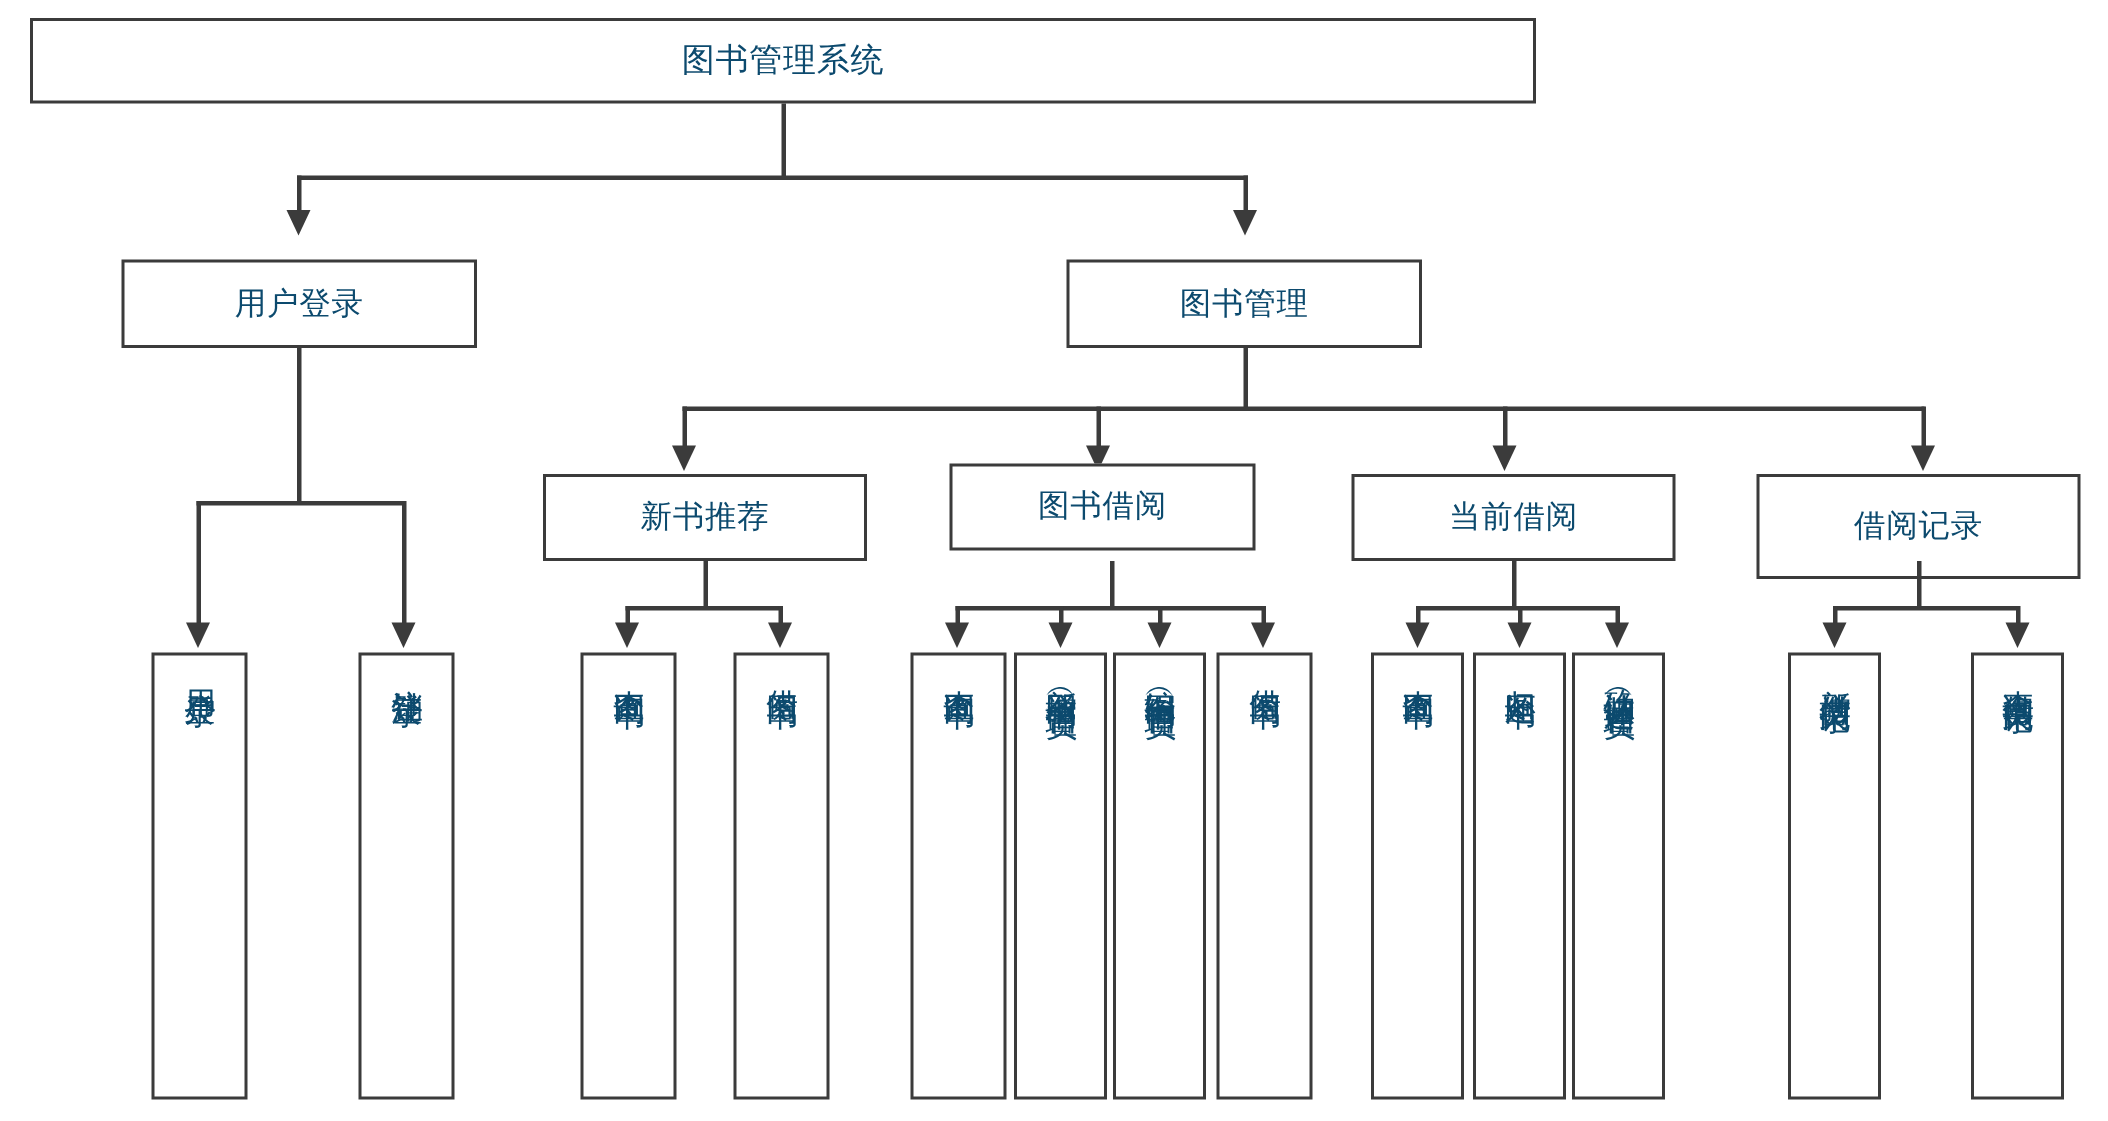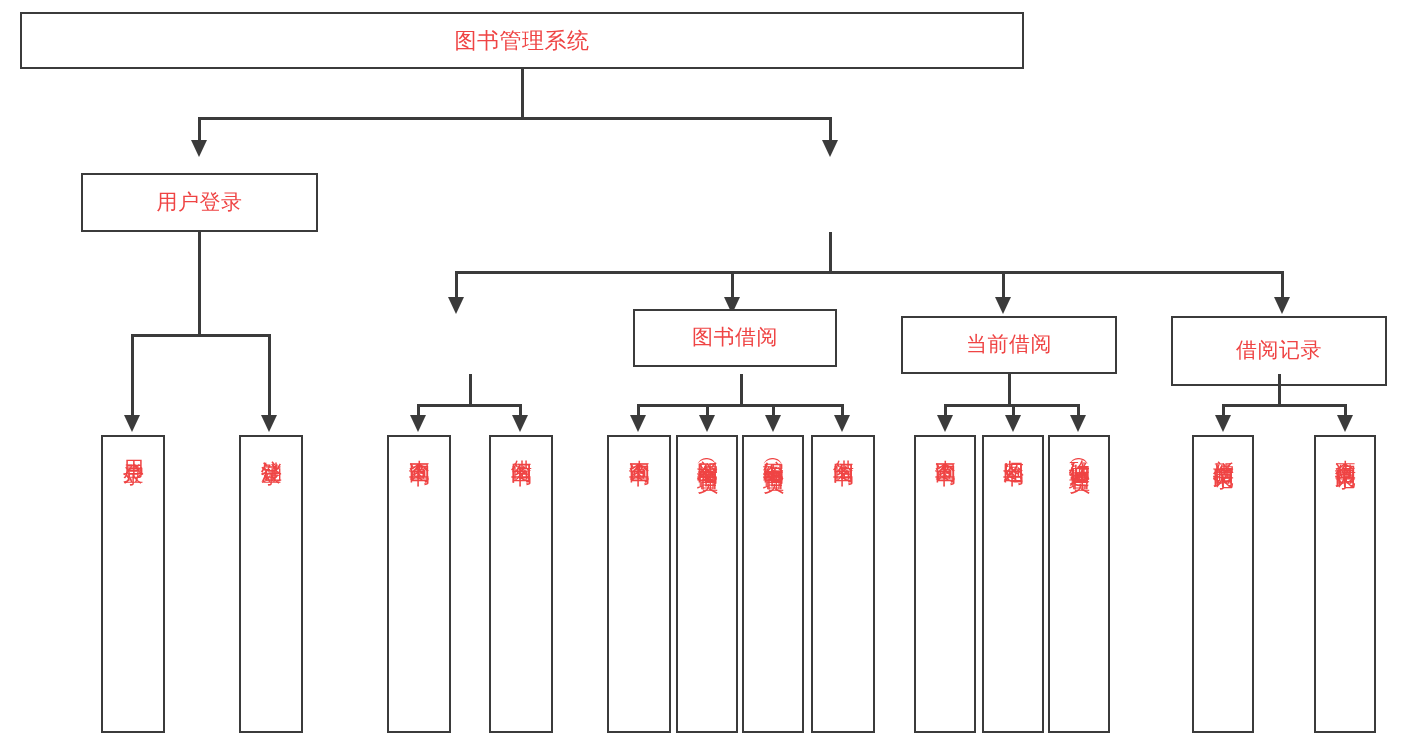--- a/index.html
+++ b/index.html
@@ -19,21 +19,21 @@
   .node{
     position:absolute;
     box-sizing:border-box;
     background:#ffffff;
     border:2.6px solid #3b3b3b;
     display:flex;
     align-items:center;
     justify-content:center;
     text-align:center;
     line-height:1.32;
-    color:#ef4444;
+    color:#0c4a6e;
     letter-spacing:0.5px;
   }
   .node.h{            
     font-size:21px;
   }
   .node.root{
     font-size:22px;
   }
   .node.v{            
     font-size:21px;
@@ -84,20 +84,23 @@
   <div class="ln v" style="left:521px;top:69px;height:50px;"></div>
   <div class="ln h" style="left:198px;top:117px;width:634px;"></div>
   <div class="ln v" style="left:198px;top:117px;height:24px;"></div>
   <div class="arrow" style="left:191px;top:140px;"></div>
   <div class="ln v" style="left:829px;top:117px;height:24px;"></div>
   <div class="arrow" style="left:822px;top:140px;"></div>
 
   <div class="node h" style="left:81px;top:173px;width:237px;height:59px;">
     <span>用户登录</span>
   </div>
+  <div class="node h" style="left:711px;top:173px;width:237px;height:59px;">
+    <span>图书管理</span>
+  </div>
 
   <div class="ln v" style="left:198px;top:232px;height:104px;"></div>
   <div class="ln h" style="left:131px;top:334px;width:137px;"></div>
   <div class="ln v" style="left:131px;top:334px;height:82px;"></div>
   <div class="arrow" style="left:124px;top:415px;"></div>
   <div class="ln v" style="left:268px;top:334px;height:82px;"></div>
   <div class="arrow" style="left:261px;top:415px;"></div>
 
   <div class="ln v" style="left:829px;top:232px;height:41px;"></div>
   <div class="ln h" style="left:455px;top:271px;width:828px;"></div>
@@ -107,20 +110,23 @@
 
   <div class="ln v" style="left:731px;top:271px;height:27px;"></div>
   <div class="arrow" style="left:724px;top:297px;"></div>
 
   <div class="ln v" style="left:1002px;top:271px;height:27px;"></div>
   <div class="arrow" style="left:995px;top:297px;"></div>
 
   <div class="ln v" style="left:1281px;top:271px;height:27px;"></div>
   <div class="arrow" style="left:1274px;top:297px;"></div>
 
+  <div class="node h" style="left:362px;top:316px;width:216px;height:58px;">
+    <span>新书推荐</span>
+  </div>
   <div class="node h" style="left:633px;top:309px;width:204px;height:58px;">
     <span>图书借阅</span>
   </div>
   <div class="node h" style="left:901px;top:316px;width:216px;height:58px;">
     <span>当前借阅</span>
   </div>
   <div class="node h" style="left:1171px;top:316px;width:216px;height:70px;">
     <span>借阅记录</span>
   </div>
 

